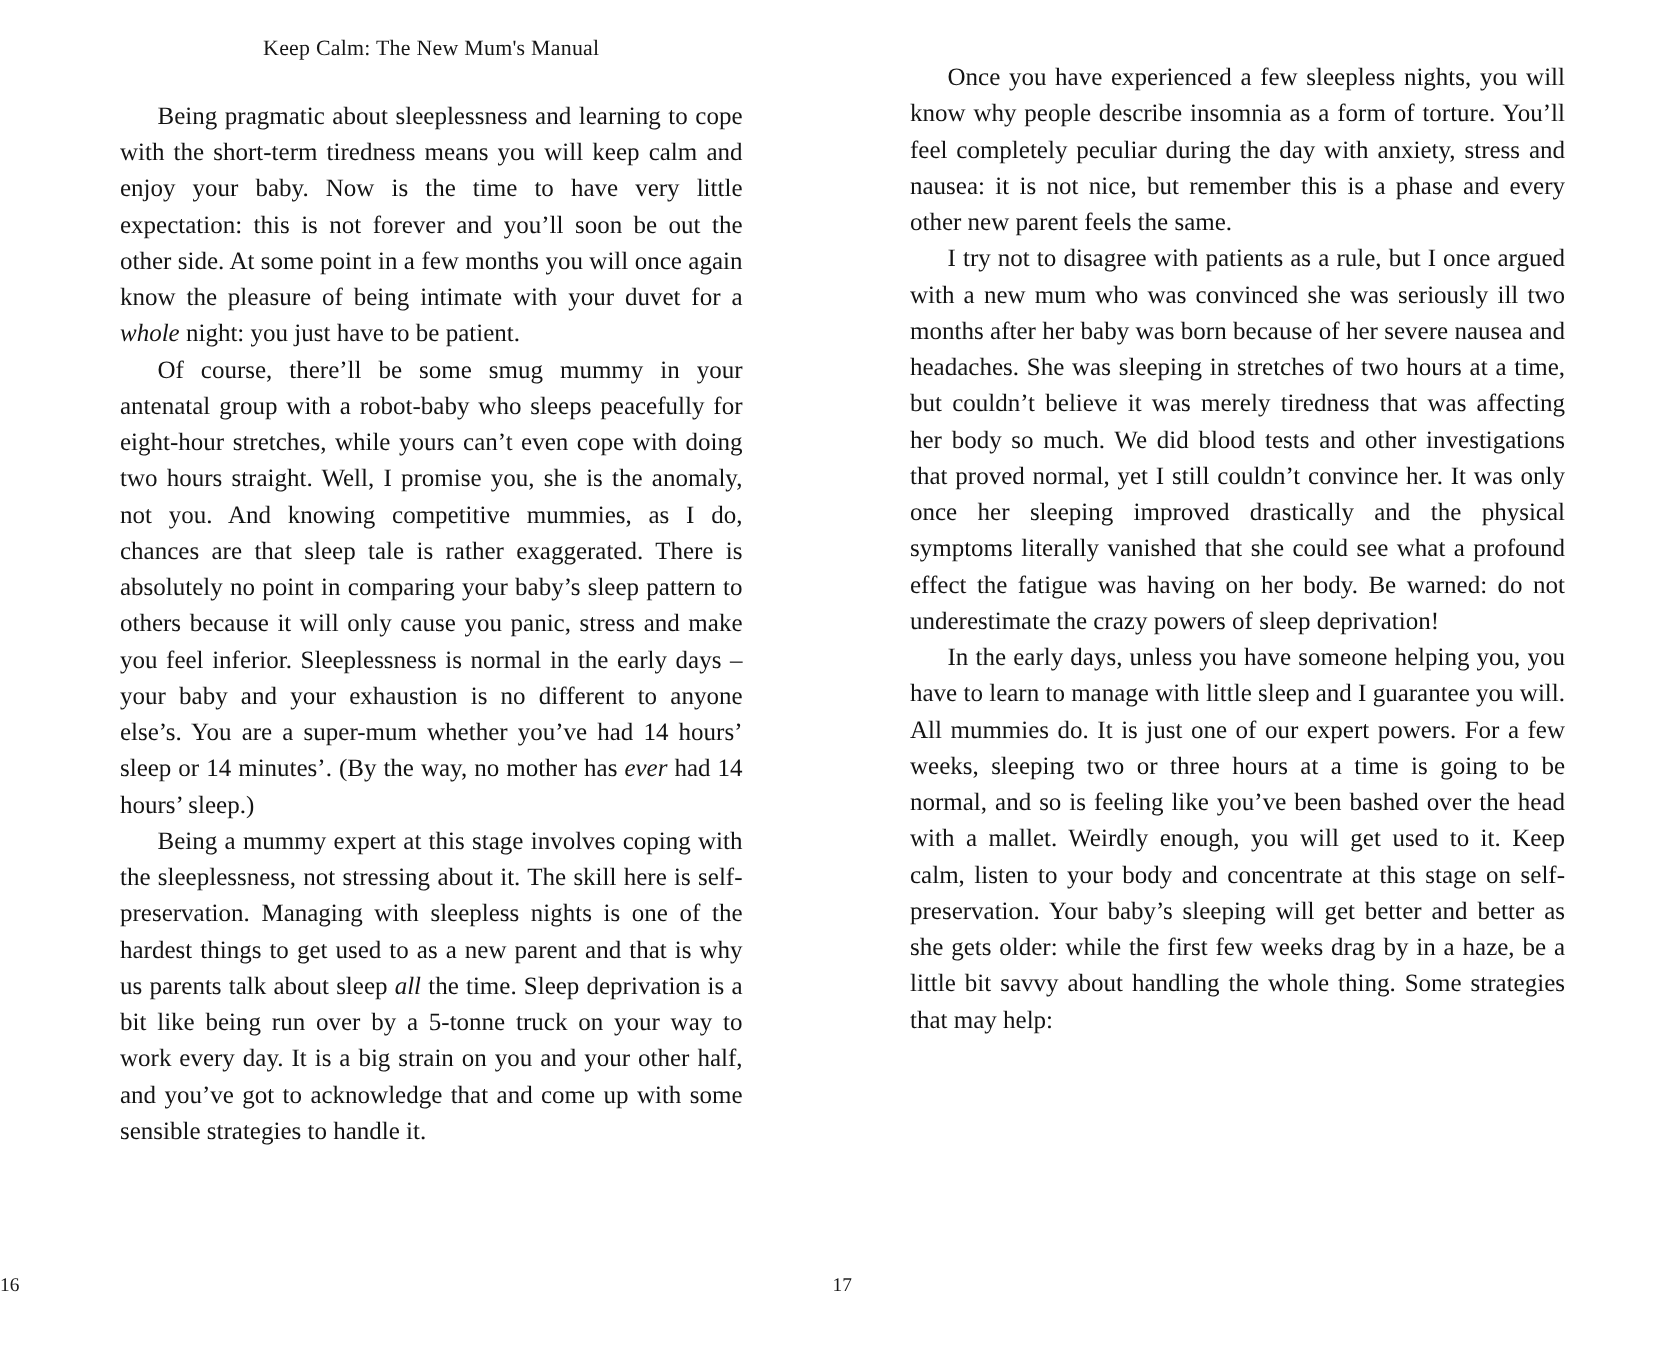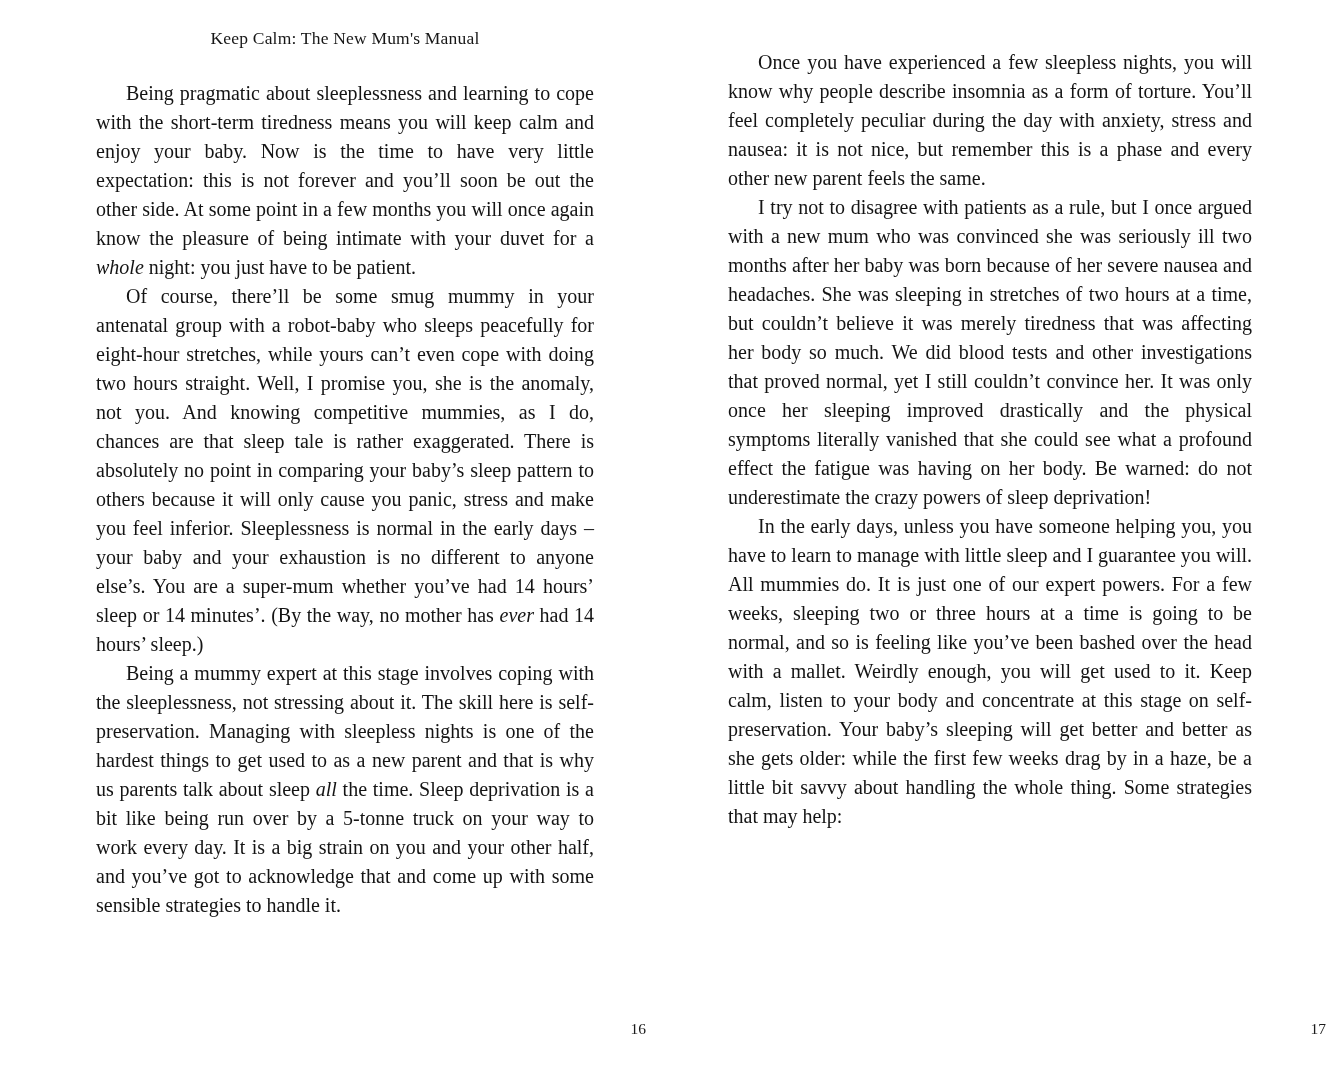--- a/index.html
+++ b/index.html
@@ -55,24 +55,23 @@
     text-indent: 1.5em;
   }
   .body-text p.first {
     text-indent: 1.5em;
   }
   .folio {
     position: absolute;
     bottom: 42px;
     left: 0;
     right: 0;
-    text-align: right;
+    text-align: left;
     font-size: 15.5px;
     color: #1a1a1a;
-    padding-left: 28px;
   }
   .page-left .folio {
     padding-right: 20px;
   }
   .page-right .folio {
     padding-right: 6px;
   }
   i, em {
     font-style: italic;
   }

